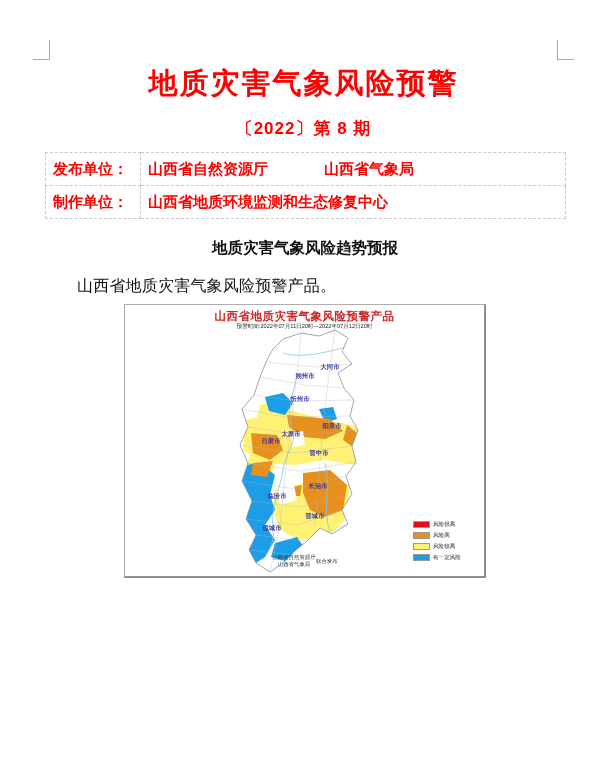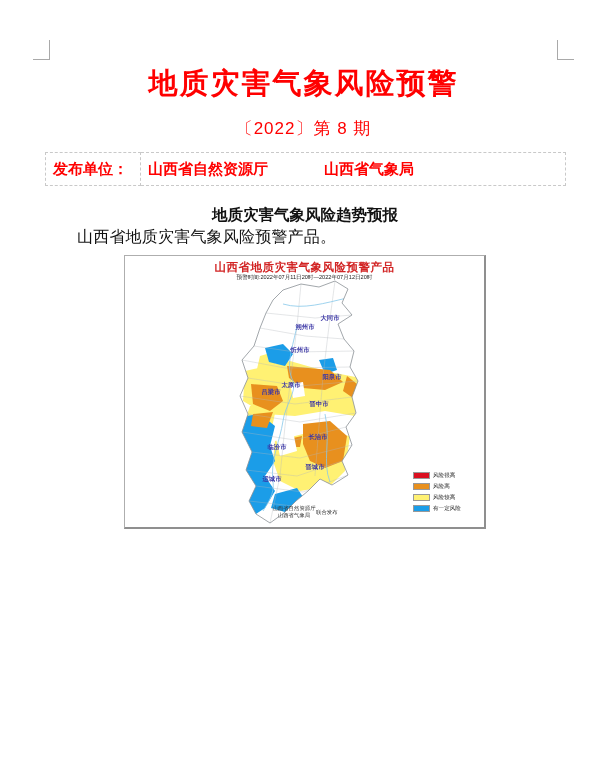--- a/index.html
+++ b/index.html
@@ -8,32 +8,32 @@
     position:relative; width:607px; height:648px; background:#ffffff;
     overflow:hidden; font-family:"Liberation Sans", sans-serif; color:#111;
   }
   
   .mark-tl { position:absolute; left:33px; top:40px; width:17px; height:20px;
     border-right:1px solid #a9a9a9; border-bottom:1px solid #a9a9a9; }
   .mark-tr { position:absolute; left:557px; top:40px; width:17px; height:20px;
     border-left:1px solid #a9a9a9; border-bottom:1px solid #a9a9a9; }
 
   .doc-title { margin:64px 0 0; text-align:center; font-size:29px; font-weight:bold; letter-spacing:2px; }
-  .doc-issue { margin:13px 12px 0; text-align:center; font-size:17px; font-weight:normal; letter-spacing:1px; }
+  .doc-issue { margin:13px 12px 0; text-align:center; font-size:17px; font-weight:bold; letter-spacing:1px; }
 
   .content { margin:12px 42px 0 45px; }
 
   table.info { width:100%; border-collapse:collapse; table-layout:fixed; }
   table.info td { border:1px dashed #c9c9c9; height:33px; color:#ff0000; font-weight:bold;
     font-size:15px; padding:0 7px; vertical-align:middle; white-space:nowrap; overflow:hidden;margin-left:24px; }
   table.info tr.last td { border-bottom:2px solid #ff0000; }
   .org2 { margin-left:56px; }
   .cell-date { text-align:right; }
 
-  .report-heading { margin:19px 0 0; text-align:center; font-size:15.5px; font-weight:bold; }
+  .report-heading { margin:19px 0 16px; text-align:center; font-size:15.5px; font-weight:bold; }
   .para { margin:9px 0 0; font-size:16px; line-height:22.4px; text-align:justify;
     text-indent:2em; letter-spacing:0.2px; }
   .para.second { margin-top:0; }
 
   .map-box { position:relative; width:362px; height:274px; margin:7px auto 12px;
     background:#ffffff; border:1px solid #aeaeae; border-right:2px solid #8f8f8f;
     border-bottom:2px solid #8f8f8f; }
   .map-title { position:absolute; top:4px; left:0; right:0; text-align:center;
     font-size:11.5px; font-weight:bold; letter-spacing:0.5px; }
   .map-subtitle { position:absolute; top:17px; left:0; right:0; text-align:center;
@@ -71,20 +71,24 @@
     <table class="info">
       <colgroup>
           <col style="width:95px">
           <col style="width:228px">
           <col style="width:197px">
         </colgroup>
       <tbody>
           <tr>
         <td>发布单位：</td>
         <td colspan="2"><span>山西省自然资源厅</span><span class="org2">山西省气象局</span></td>
+      </tr>
+      <tr>
+        <td>制作单位：</td>
+        <td colspan="2">山西省地质环境监测和生态修复中心</td>
       </tr>
     </tbody>
       </table>
 
     <div class="report-heading">地质灾害气象风险趋势预报</div>
     <p class="para second">山西省地质灾害气象风险预警产品。</p>
 
     <div class="map-box">
       <div class="map-title" style="color: rgb(210, 36, 36);">山西省地质灾害气象风险预警产品</div>
       <div class="map-subtitle">预警时间:2022年07月11日20时—2022年07月12日20时</div>

